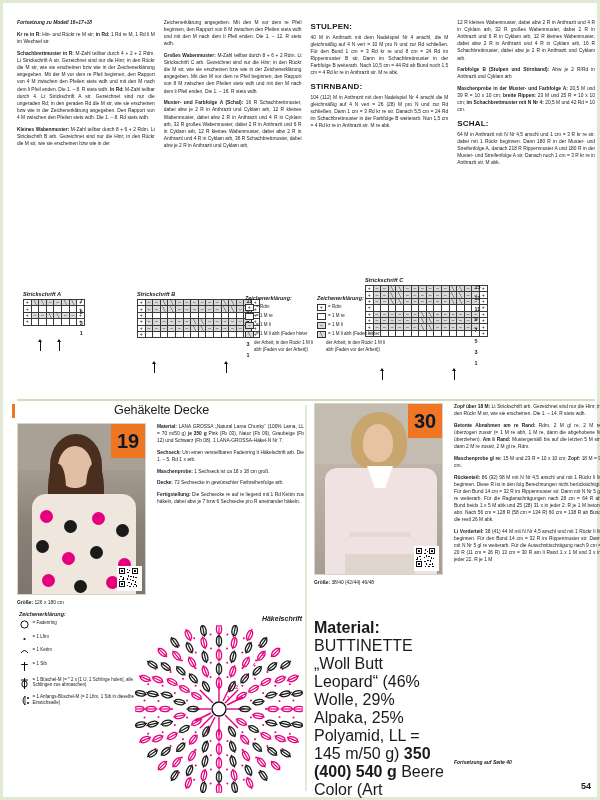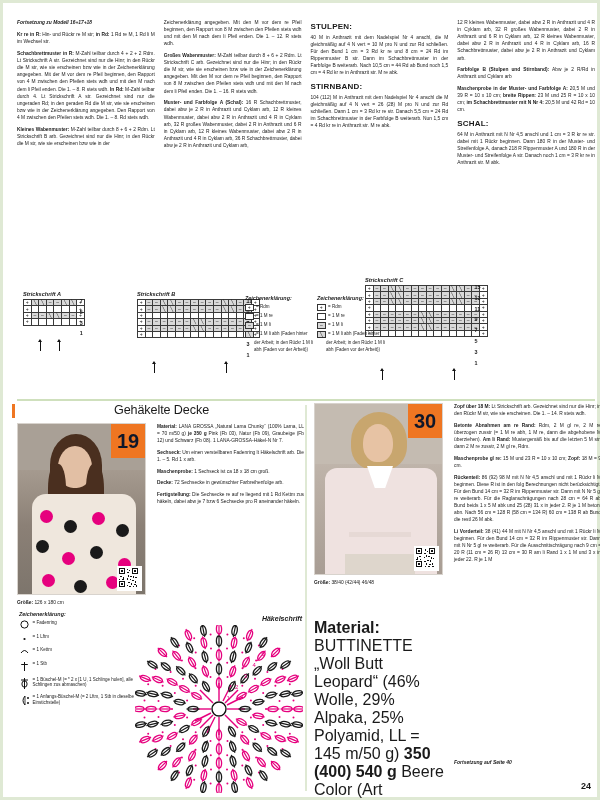--- a/index.html
+++ b/index.html
@@ -1318,21 +1318,21 @@
     <div class="size-line"><b>Größe:</b> 38/40 (42/44) 46/48</div>
 
     <div style="position:absolute;left:0;top:200px;width:134px;">
       <div>
             <p><b>Material:</b> BUTTINETTE „Woll Butt Leopard“ (46% Wolle, 29% Alpaka, 25% Polyamid, LL = 145 m/50 g) <b>350 (400) 540 g</b> Beere Color (Art 99.105.957). Je 1 Paar ADDI-Strick-N Nr 4,5 und 5 sowie 1 ADDI-Rundstrick-N Nr 4,5.</p>
           </div>
     </div>
 
     <div class="cont-note" style="position:absolute;left:140px;bottom:34px;">Fortsetzung auf Seite 40</div>
 
-    <div class="pagenum">24</div>
+    <div class="pagenum">54</div>
   </div>
 
 </div>
 </div>
 
 <div class="wm-outer">
   
 </div>
 
 </body></html>

